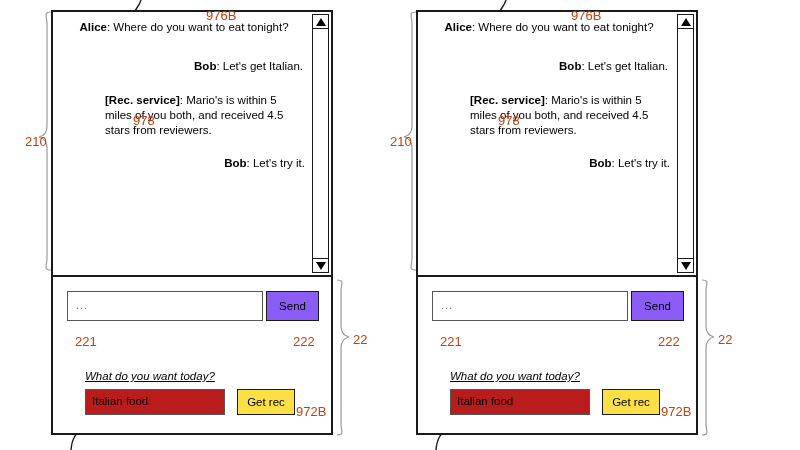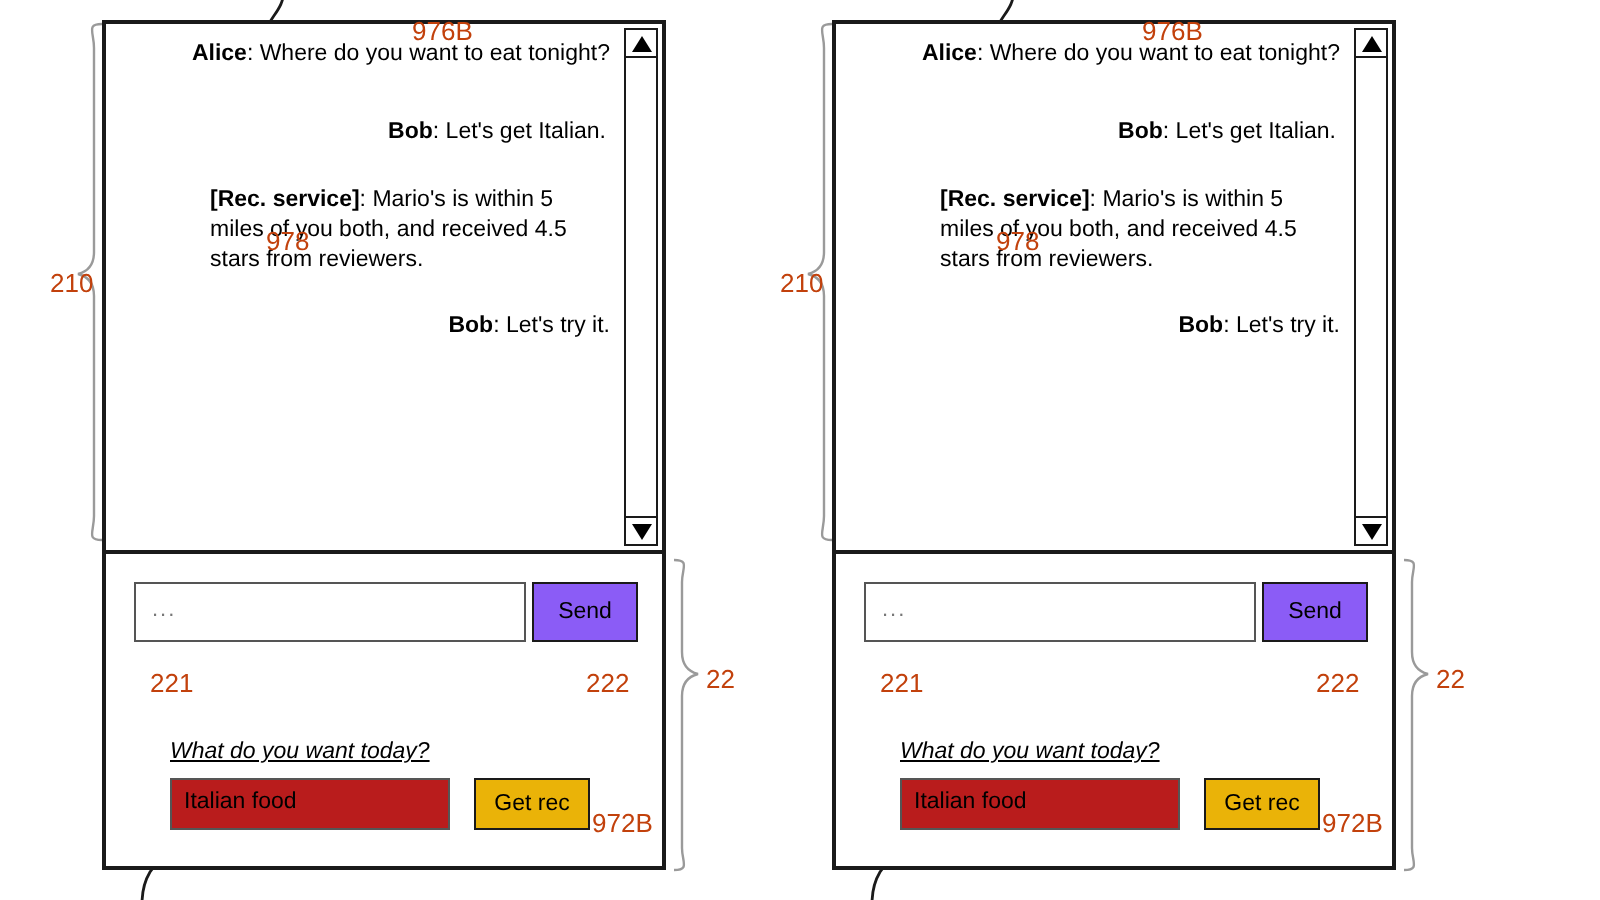--- a/index.html
+++ b/index.html
@@ -28,21 +28,21 @@
     border-bottom:2px solid #1a1a1a;
     box-sizing:border-box;
     overflow:hidden;
   }
   .chat-inner{
     position:absolute;left:10px;top:8px;right:26px;bottom:2px;
   }
 
   .msg{font-size:11.5px;line-height:14.5px;margin-bottom:2px;}
   .msg .who{font-weight:bold;}
-  .msg.left-msg{text-align:right;}
+  .msg.left-msg{text-align:center;}
   .msg.bot{
     margin-top:20px;margin-left:42px;text-align:left;
     line-height:15px;
   }
   .msg.bob2{margin-top:18px;text-align:right;}
   .msg.bob1{margin-top:24px;text-align:right;padding-right:2px;}
 
   
   .scrollbar{
     position:absolute;right:2px;top:2px;
@@ -82,21 +82,21 @@
     font-size:11.5px;font-style:italic;text-decoration:underline;
   }
   .sugg-row{position:absolute;left:32px;top:112px;right:12px;height:26px;}
   .sugg-input{
     position:absolute;left:0;top:0;width:140px;height:26px;
     border:1.5px solid #555;background:#b91c1c;box-sizing:border-box;
     font-size:11.5px;padding:5px 0 0 6px;color:#000;
   }
   .getrec-btn{
     position:absolute;left:152px;top:0;width:58px;height:26px;
-    border:1.5px solid #1a1a1a;background:#eab308;box-sizing:border-box;
+    border:1.5px solid #1a1a1a;background:#fde047;box-sizing:border-box;
     font-size:11.5px;display:flex;align-items:center;justify-content:center;
   }
 
   
   .ref{position:absolute;font-size:13px;color:#c2410c;white-space:nowrap;}
   .ref-210{left:-4px;top:134px;}
   .ref-976b{left:177px;top:8px;}
   .ref-978{left:57px;top:113px;margin-left:47px;}
   .ref-221{left:46px;top:334px;}
   .ref-222{left:264px;top:334px;}

